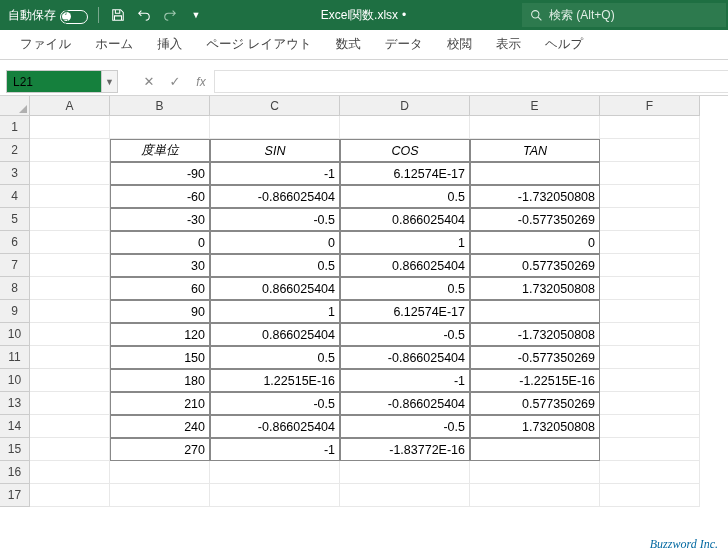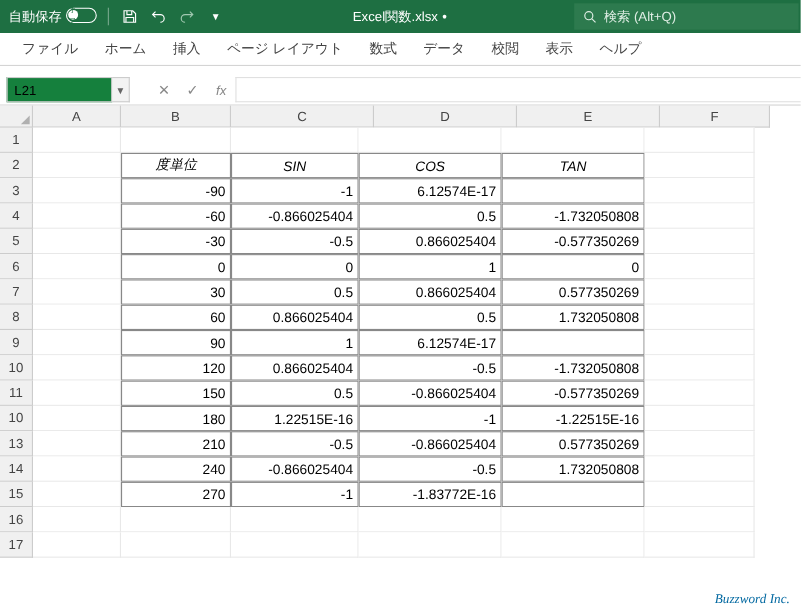--- a/index.html
+++ b/index.html
@@ -1,21 +1,21 @@
 <!DOCTYPE html>
 <html><head>
 <meta charset="utf-8">
 <style>
 * { margin: 0; padding: 0; box-sizing: border-box; font-family: "Yu Gothic UI", "Meiryo", sans-serif; }
 body { background: #fff; width: 728px; height: 560px; overflow: hidden; position: relative; }
 
 
 .titlebar { height: 30px; background: #1e6f42; display: flex; align-items: center; color: #fff; font-size: 12px; }
 .titlebar-left { display: flex; align-items: center; gap: 8px; padding-left: 8px; }
-.autosave { display: flex; align-items: flex-start; gap: 4px; }
+.autosave { display: flex; align-items: flex-end; gap: 4px; }
 .toggle { width: 28px; height: 14px; border: 1px solid #fff; border-radius: 8px; display: flex; align-items: center; padding: 1px; }
 .toggle-knob { width: 9px; height: 9px; background: #fff; border-radius: 50%; font-size: 7px; color: #1e6f42; display: flex; align-items: center; justify-content: center; }
 .qat-icon { width: 18px; height: 18px; display: flex; align-items: center; justify-content: center; cursor: pointer; }
 .qat-sep { width: 1px; height: 16px; background: rgba(255,255,255,0.4); margin: 0 2px; }
 .title-center { flex: 1; text-align: center; }
 .title-center .dot { color: #fff; margin-left: 4px; }
 .search-box { width: 204px; height: 24px; background: #2d7a4e; display: flex; align-items: center; gap: 6px; padding: 0 8px; color: #e0eee5; font-size: 12px; margin-right: 2px; }
 
 
 .ribbon-tabs { height: 30px; background: #fff; border-bottom: 1px solid #d4d4d4; display: flex; align-items: flex-end; padding-left: 8px; gap: 0; }
@@ -43,21 +43,21 @@
 .col-D { width: 130px; }
 .col-E { width: 130px; }
 .col-F { width: 100px; }
 
 .rows { }
 .row { display: flex; height: 23px; }
 .row-h { width: 30px; background: #f0f0f0; border-right: 1px solid #ccc; border-bottom: 1px solid #ccc; font-size: 12px; color: #444; display: flex; align-items: center; justify-content: center; }
 .cell { border-right: 1px solid #e8e8e8; border-bottom: 1px solid #e8e8e8; font-size: 12.5px; display: flex; align-items: center; padding: 0 4px; background: #fff; }
 .c-A { width: 80px; }
 .c-B { width: 100px; }
-.c-C { width: 116px; }
+.c-C { width: 130px; }
 .c-D { width: 130px; }
 .c-E { width: 130px; }
 .c-F { width: 100px; }
 
 .tbl-header { justify-content: center; border: 1px solid #888 !important; background: #fff; font-style: italic; }
 .tbl-cell { justify-content: flex-end; border: 1px solid #888 !important; }
 
 .watermark { position: absolute; right: 10px; bottom: 8px; font-size: 12px; color: #0369a1; font-style: italic; font-family: Georgia, serif; }
 
 svg { display: block; }

